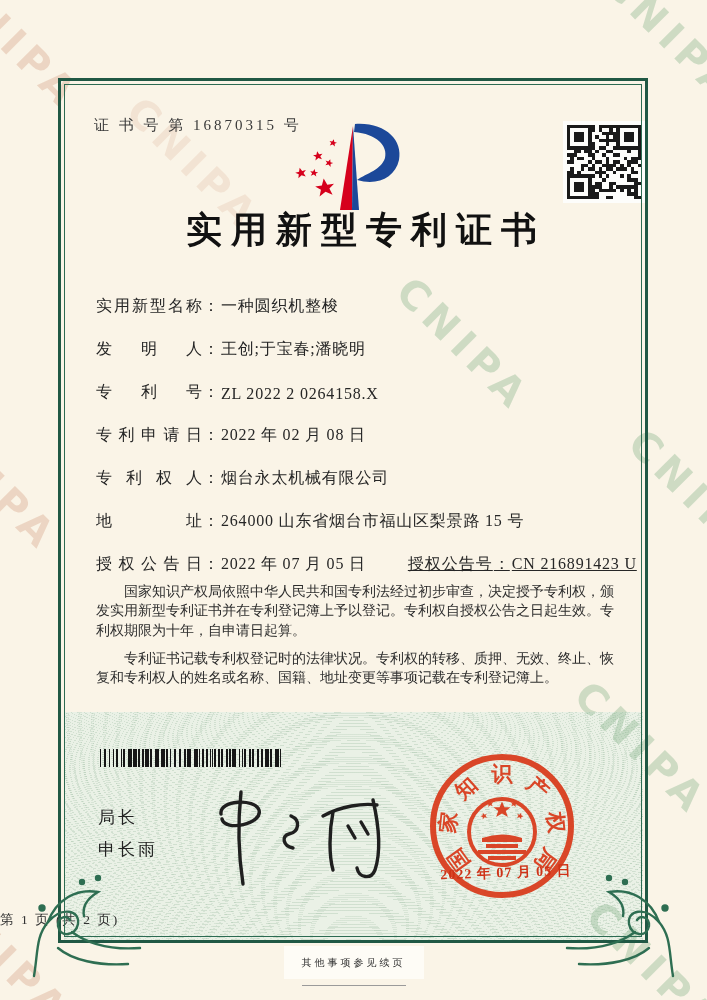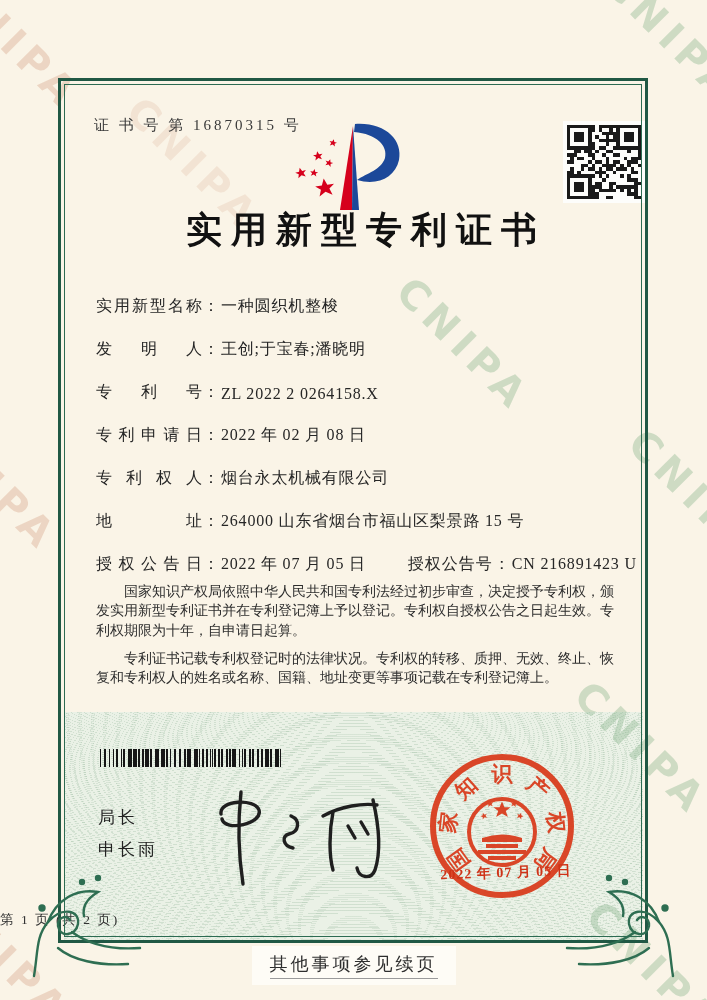--- a/index.html
+++ b/index.html
@@ -25,37 +25,37 @@
   .logo{position:absolute;left:293px;top:118px;width:112px;height:95px;}
   .qr{position:absolute;left:563px;top:121px;width:82px;height:82px;background:#fdfdfb;}
   .title{position:absolute;left:0;right:0;top:206px;text-align:center;font-size:36px;font-weight:bold;
          letter-spacing:9px;color:#111;margin-left:25px;}
   .fields{position:absolute;left:96px;top:294px;width:520px;font-size:16px;color:#262626;}
   .frow{display:flex;align-items:flex-end;height:23px;margin-bottom:20px;}
   .flabel{display:inline-block;width:106px;flex:none;text-align:justify;text-align-last:justify;}
   .flabel.auto{width:auto;text-align-last:auto;letter-spacing:1px;}
   .fcolon{flex:none;margin:0 2px 0 1px;}
   .fvalue{letter-spacing:.8px;white-space:nowrap;}
-  .pair2{margin-left:42px;display:flex;align-items:baseline;}
+  .pair2{margin-left:42px;display:flex;align-items:baseline;text-decoration:underline;}
   .paras{position:absolute;left:96px;top:582px;width:518px;font-size:14px;line-height:1.38;
          text-align:justify;color:#2e2e2e;}
   .paras p{margin:0 0 9px 0;text-indent:2em;}
   .barcode{position:absolute;left:100px;top:749px;width:186px;height:18px;}
   .director-label{position:absolute;left:98px;top:806px;font-size:17px;letter-spacing:3px;color:#222;}
   .director-name{position:absolute;left:98px;top:838px;font-size:17px;letter-spacing:3px;color:#222;font-family:Liberation Mono, monospace;}
   .signature{position:absolute;left:205px;top:786px;width:190px;height:105px;z-index:5;}
   .seal{position:absolute;left:428px;top:752px;width:148px;height:148px;z-index:7;opacity:.93;}
   .seal text{fill:#d93a1a;font-size:21px;font-weight:bold;font-family:"Liberation Serif",serif;}
   .seal-date{position:absolute;left:436px;top:864px;width:140px;text-align:center;font-size:14px;
              color:#cf3318;letter-spacing:1px;transform:rotate(-2deg);z-index:8;font-weight:bold;}
   .page-indicator{position:absolute;left:0;right:0;top:911px;text-align:left;font-size:13.5px;
                   letter-spacing:2px;color:#333;}
   .foot-note{position:absolute;left:50%;transform:translateX(-50%);top:946px;background:#fefcf6;
              padding:6px 18px 9px;z-index:5;}
-  .foot-note span{font-size:18px;letter-spacing:3px;color:#2e2e2e;border-bottom:1px solid #9a9a9a;padding-bottom:4px;text-align:center;}
+  .foot-note span{font-size:10px;letter-spacing:3px;color:#2e2e2e;border-bottom:1px solid #9a9a9a;padding-bottom:17px;text-align:center;}
   .orn{position:absolute;top:848px;width:115px;height:130px;z-index:6;pointer-events:none;}
   .orn-l{left:28px;}
   .orn-r{right:28px;transform:scaleX(-1);}
 </style>
 </head>
 <body>
 
 <div class="page">
 
   <div class="wm pink" style="left:-30px;top:-34px;">CNIPA</div>

